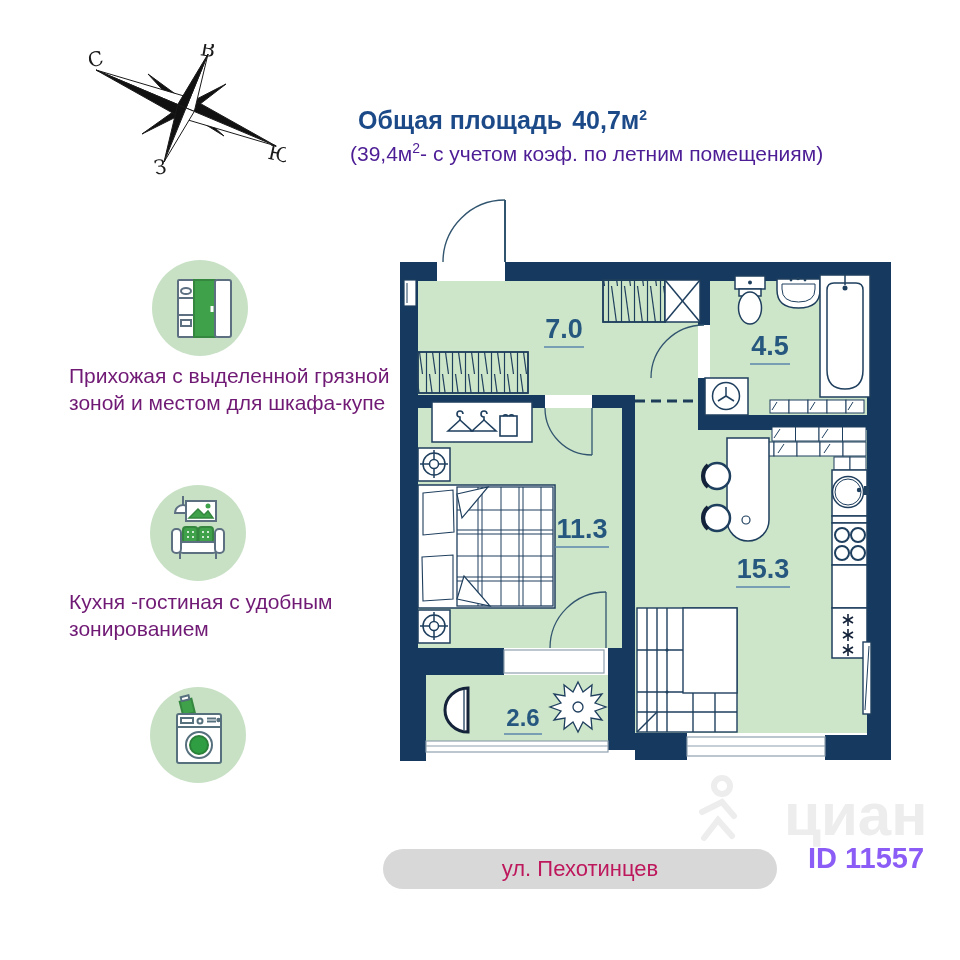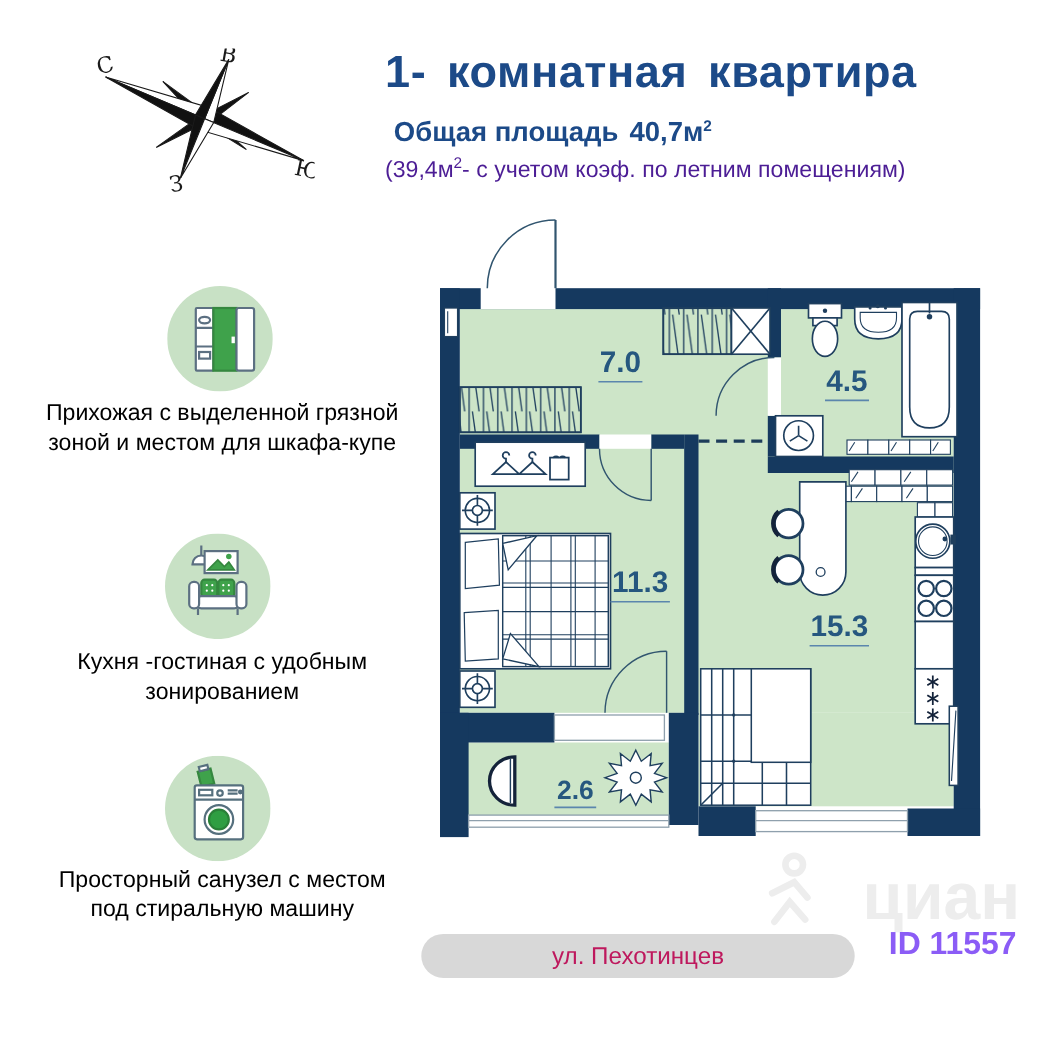--- a/index.html
+++ b/index.html
@@ -9,22 +9,22 @@
   .title{position:absolute;left:350px;top:42px;width:580px;font-size:41px;font-weight:800;
          color:#1c4a88;letter-spacing:.5px;word-spacing:7px;}
   .subtitle{position:absolute;left:358px;top:106px;font-size:25px;font-weight:700;color:#1c4a88;}
   .subtitle .val{margin-left:10px;text-align:center;}
   .subtitle sup,.note sup{font-size:14px;}
   .note{position:absolute;left:350px;top:140px;font-size:21px;color:#4c1d95;}
   
   .compass{position:absolute;left:86px;top:44px;}
   
   .feature-circle{position:absolute;}
-  .feature-text{position:absolute;width:330px;text-align:center;font-size:21px;line-height:27px;
-                color:#000000;}
+  .feature-text{position:absolute;width:330px;text-align:left;font-size:21px;line-height:27px;
+                color:#701a75;margin-left:32px;}
   
   .plan{position:absolute;left:398px;top:198px;}
   .room-label{font-family:"Liberation Sans",sans-serif;font-size:27px;font-weight:600;fill:#26577f;}
   
   .pill{position:absolute;left:383px;top:849px;width:394px;height:40px;border-radius:21px;
         background:#d8d8d8;display:flex;align-items:center;justify-content:center;z-index:1;}
   .pill span{font-size:22px;font-weight:500;color:#be185d;}
   
   .watermark{position:absolute;left:688px;top:772px;width:270px;height:110px;z-index:3;
              pointer-events:none;}
@@ -57,21 +57,20 @@
       <polygon points="78,118 108.3,67.4 100,64" fill="#fff"></polygon>
     </g>
     <g font-family="DejaVu Serif" ,serif="" font-size="20" fill="#1a1a1a">
       <text x="2" y="22" transform="rotate(-14 10 16)">С</text>
       <text x="114" y="12" transform="rotate(10 120 8)">В</text>
       <text x="68" y="130" transform="rotate(-8 74 124)">З</text>
       <text x="182" y="116" transform="rotate(12 188 110)">Ю</text>
     </g>
   </svg>
 
-  <div class="title">1- комнатная квартира</div>
   <div class="subtitle">
     <span>Общая площадь</span><span class="val">40,7м</span><sup>2</sup>
   </div>
   <div class="note">
     <span>(39,4м</span><sup>2</sup><span>- с учетом коэф. по летним помещениям)</span>
   </div>
 
   <svg class="feature-circle" style="left:152px;top:260px" width="96" height="96" viewBox="0 0 96 96">
     <circle cx="48" cy="48" r="48" fill="#c8e1c5"></circle>
     <g stroke="#5c7082" stroke-width="2" fill="#fff">
@@ -127,21 +126,20 @@
       <line x1="27" y1="40" x2="71" y2="40"></line>
       <rect x="31" y="31" width="12" height="5"></rect>
       <circle cx="50" cy="34" r="2.5"></circle>
       <line x1="57" y1="31.5" x2="66" y2="31.5"></line>
       <line x1="57" y1="34.5" x2="66" y2="34.5"></line>
       <circle cx="68.5" cy="33" r="1.2" fill="#56707e"></circle>
       <circle cx="49" cy="58" r="13"></circle>
       <circle cx="49" cy="58" r="9" fill="#2f9e42" stroke="#2a8038"></circle>
     </g>
   </svg>
-  <div class="feature-text" style="left:37px;top:786px">Просторный санузел с местом под стиральную машину</div>
 
   <svg class="plan" width="510" height="575" viewBox="0 0 510 575">
     <defs>
       <pattern id="hatch" width="13" height="44" patternUnits="userSpaceOnUse">
         <line x1="2.5" y1="0" x2="2.5" y2="44" stroke="#1f3f5e" stroke-width="1.2"></line>
         <line x1="11.5" y1="44" x2="5.5" y2="0" stroke="#1f3f5e" stroke-width="1.2"></line>
       </pattern>
     </defs>
 
     <g>

